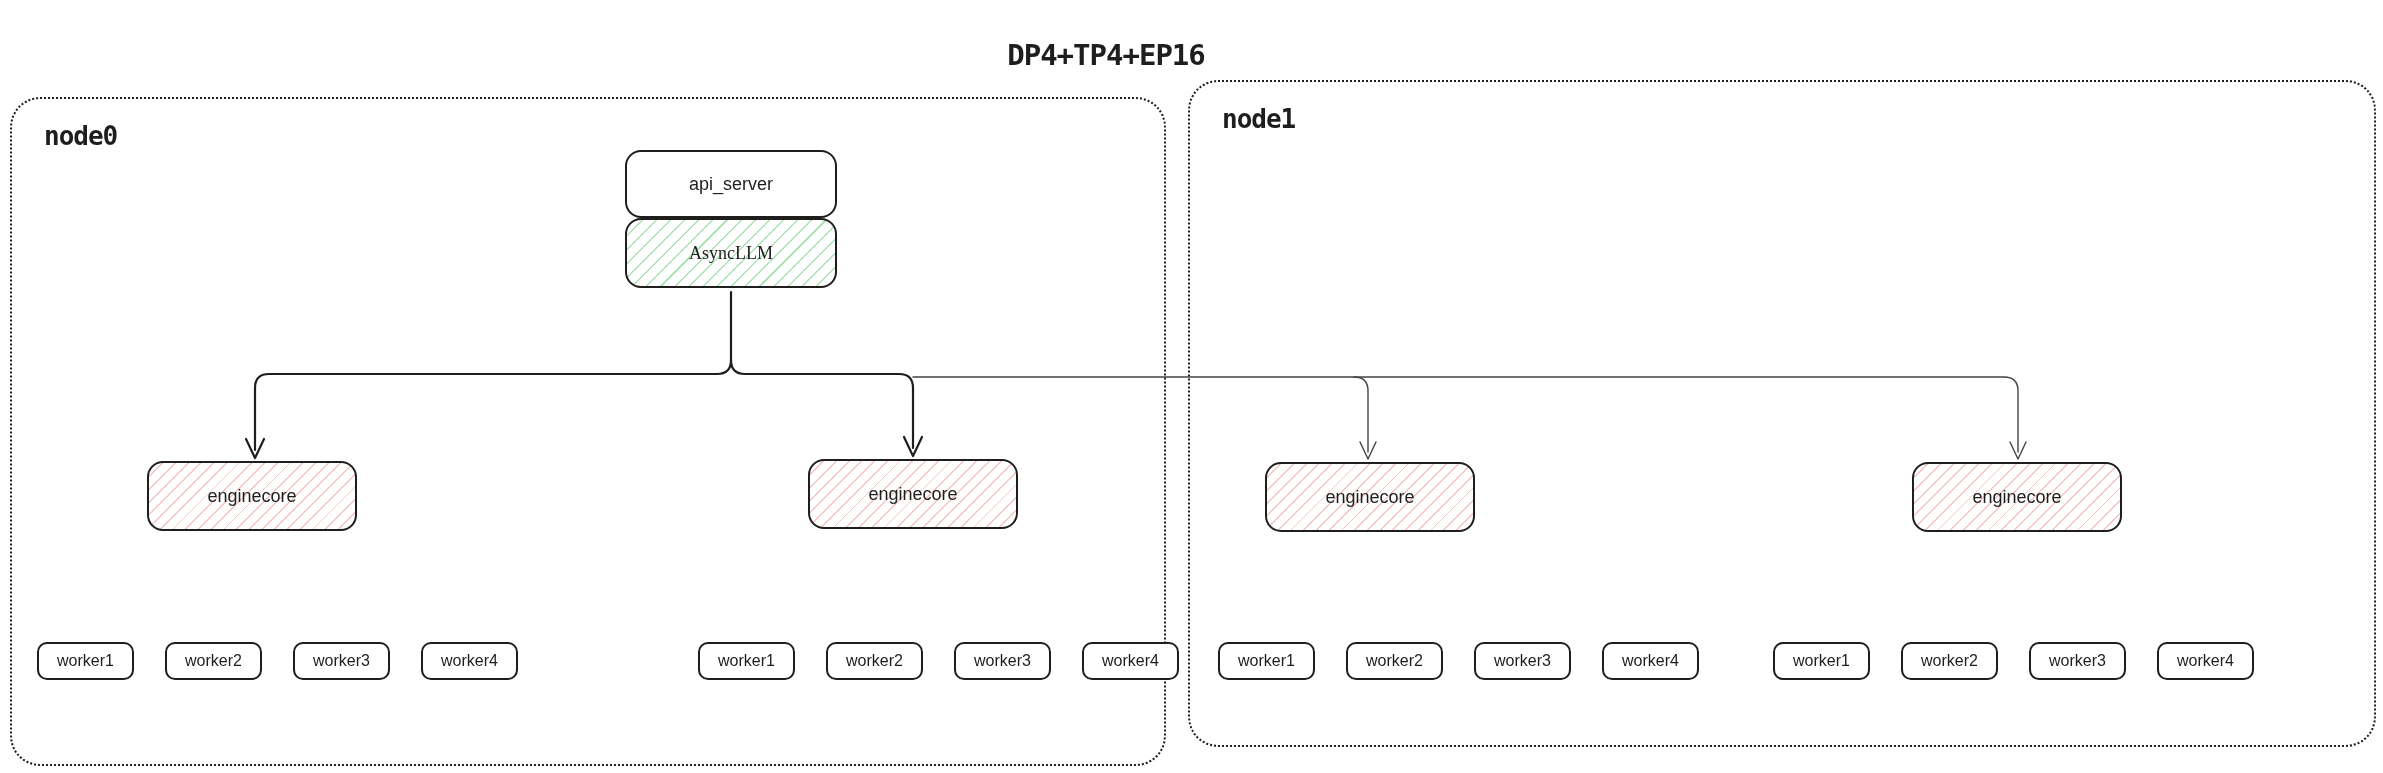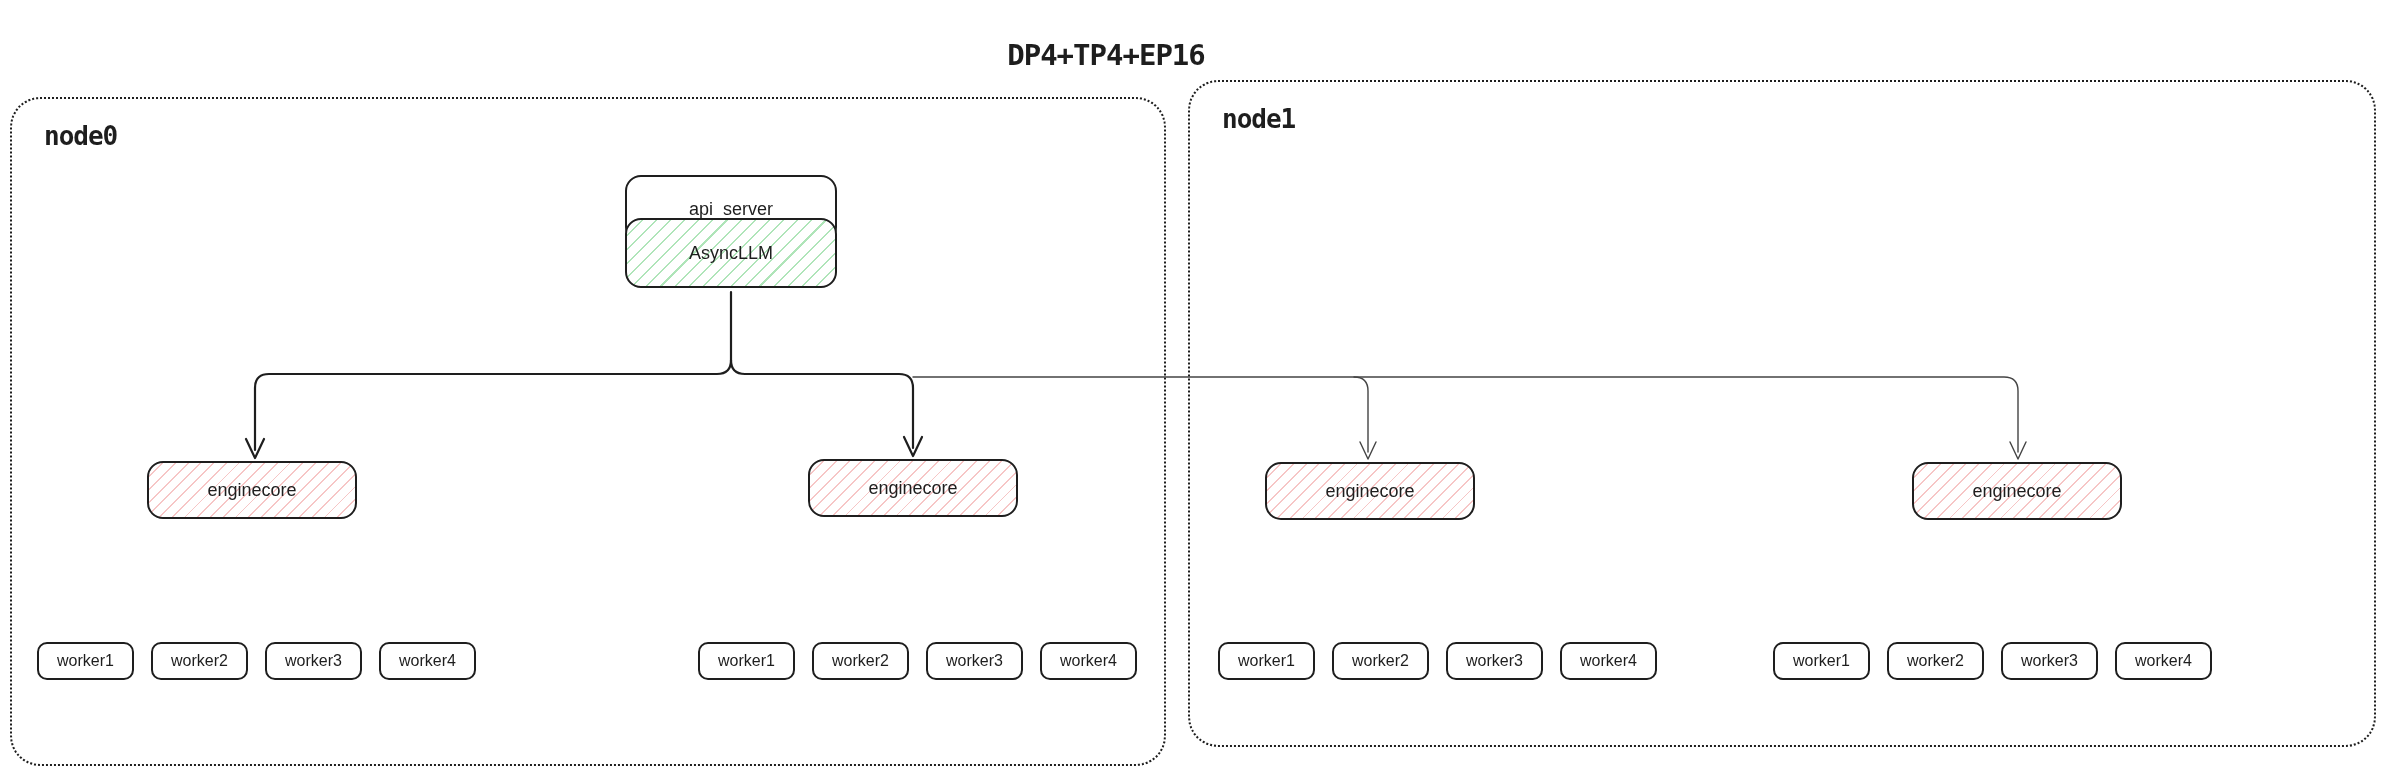--- a/index.html
+++ b/index.html
@@ -19,37 +19,38 @@
     position:absolute;left:32px;top:22px;
     font-family:"DejaVu Sans Mono",monospace;font-size:26px;font-weight:700;letter-spacing:-1px;text-align:right;
   }
   #node0{left:10px;top:97px;width:1152px;height:665px;}
   #node1{left:1188px;top:80px;width:1184px;height:663px;}
   .big-box{
     position:absolute;border:2px solid #1e1e1e;border-radius:16px;background:#ffffff;
     display:flex;align-items:center;justify-content:center;
     font-size:18px;box-sizing:border-box;
   }
-  #api-server{left:625px;top:150px;width:212px;height:68px;margin-top:25px;}
+  #api-server{left:625px;top:150px;width:212px;height:68px;}
   #async-llm{
     left:625px;top:218px;width:212px;height:70px;
     background-image:repeating-linear-gradient(135deg, rgba(64,192,87,0.42) 0px, rgba(64,192,87,0.42) 1.5px, transparent 1.5px, transparent 10px);
+    font-family:Liberation Serif, serif;
   }
   .enginecore{
-    position:absolute;width:210px;height:58px;
+    position:absolute;width:210px;height:70px;
     border:2px solid #1e1e1e;border-radius:16px;background:#ffffff;
     background-image:repeating-linear-gradient(135deg, rgba(224,49,49,0.28) 0px, rgba(224,49,49,0.28) 1.3px, transparent 1.3px, transparent 9px);
     display:flex;align-items:center;justify-content:center;font-size:18px;box-sizing:border-box;
   }
   #ec1{left:147px;top:461px;}
   #ec2{left:808px;top:459px;}
   #ec3{left:1265px;top:462px;}
   #ec4{left:1912px;top:462px;}
   .worker-group{
-    position:absolute;top:642px;display:flex;gap:17px;
+    position:absolute;top:642px;display:flex;gap:31px;
   }
   #wg1{left:37px;} #wg2{left:698px;} #wg3{left:1218px;} #wg4{left:1773px;}
   .worker{
     width:97px;height:38px;border:2px solid #1e1e1e;border-radius:10px;background:#ffffff;
     display:flex;align-items:center;justify-content:center;font-size:16px;box-sizing:border-box;
   }
   svg.connectors{position:absolute;left:0;top:0;pointer-events:none;}
 </style>
 </head>
 <body>

